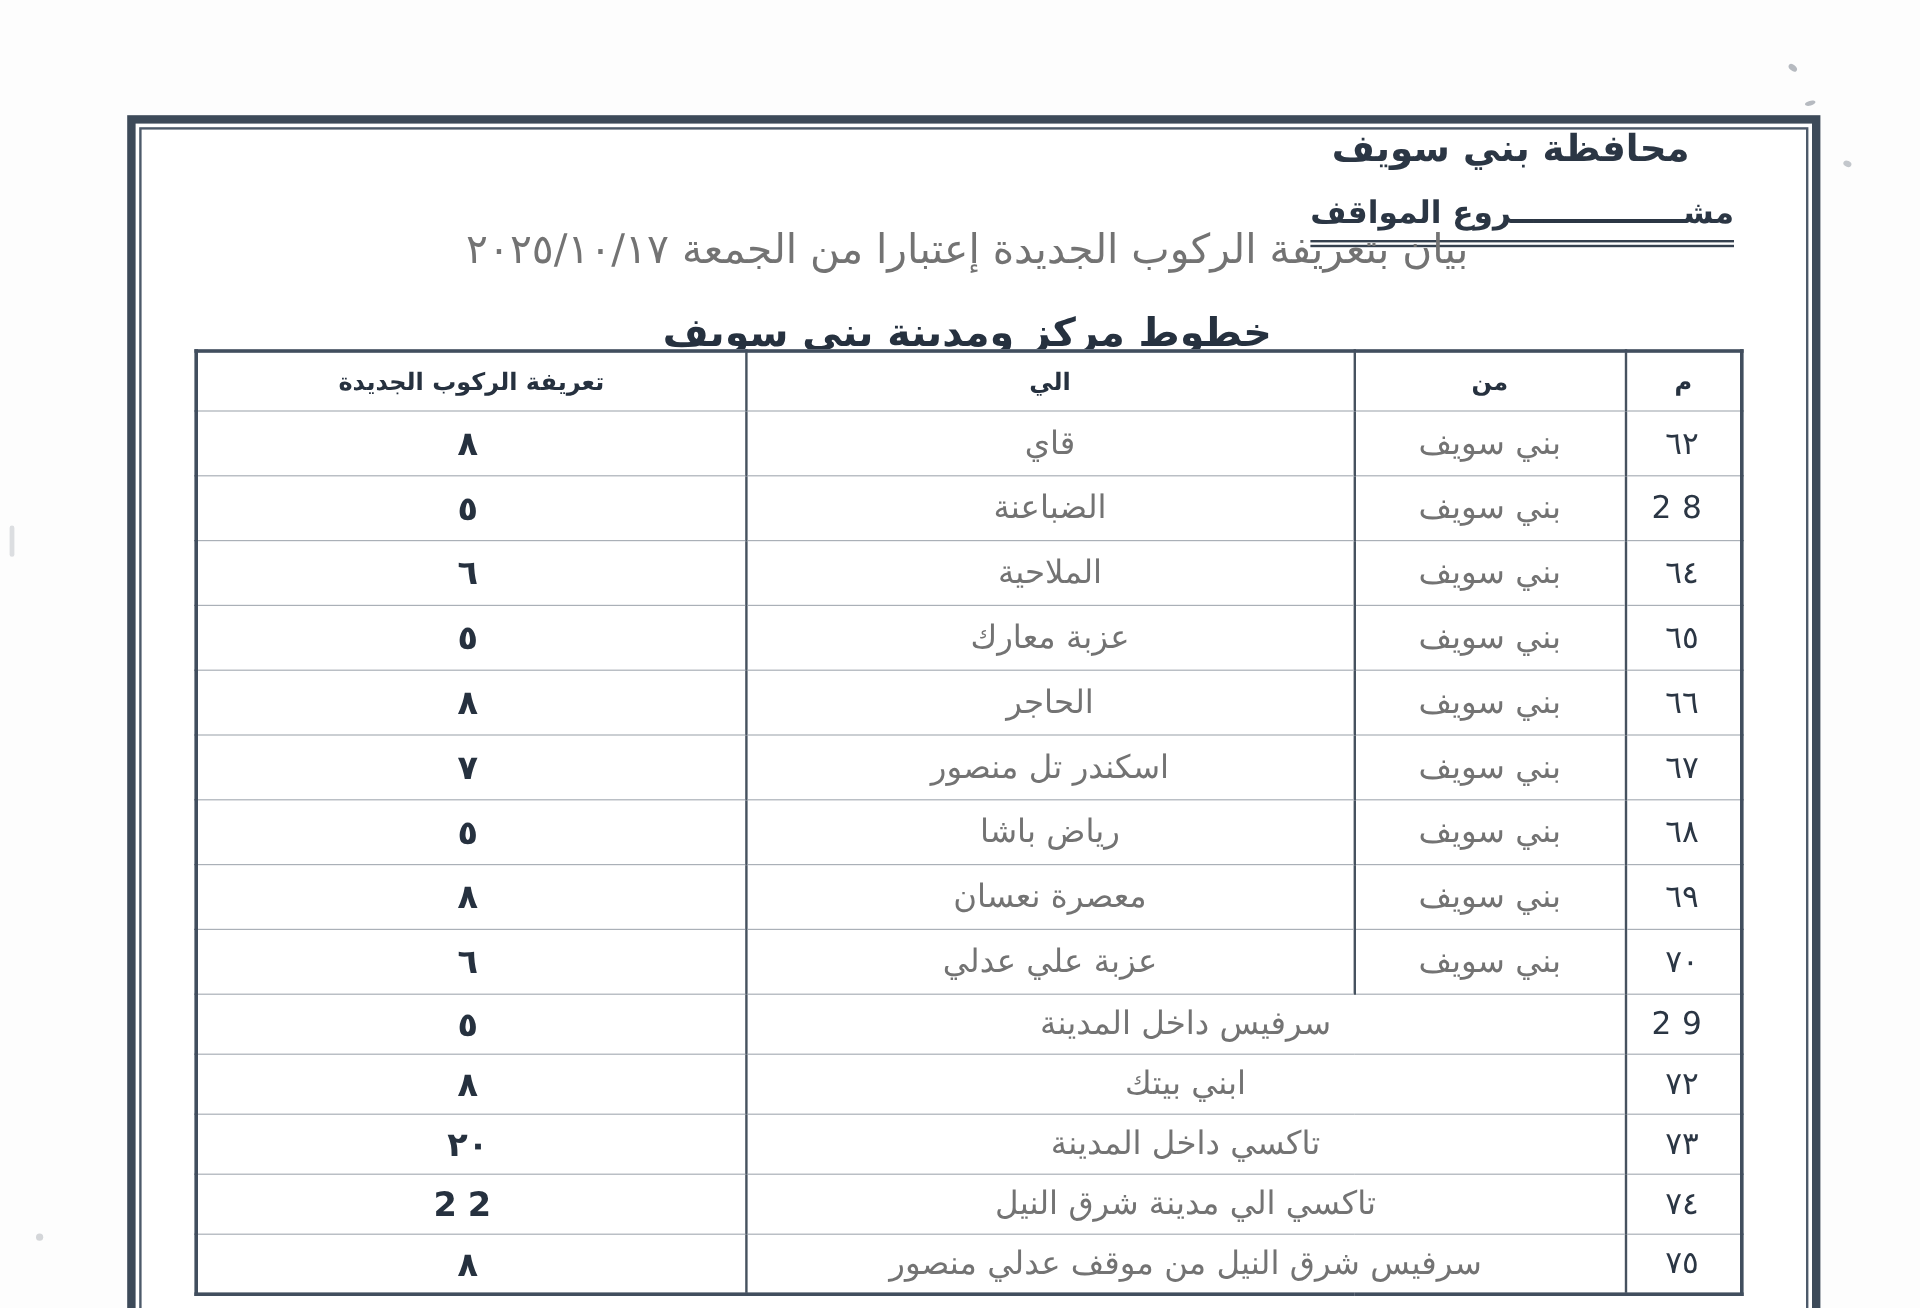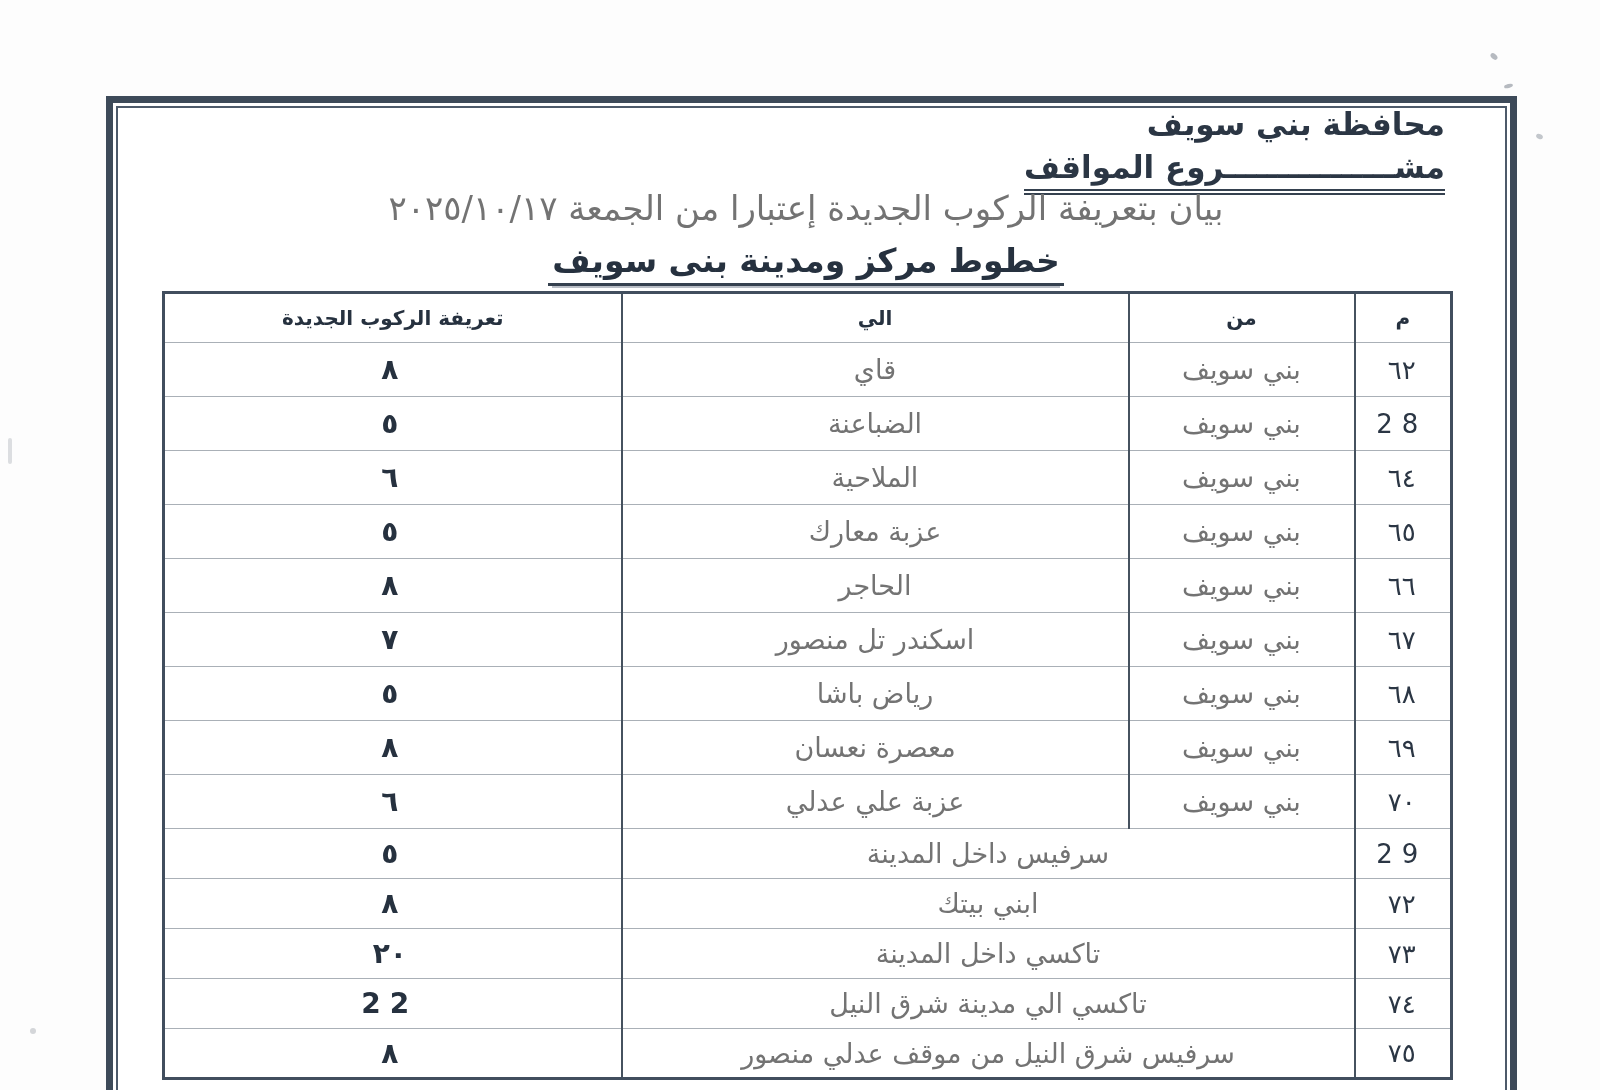--- a/index.html
+++ b/index.html
@@ -13,41 +13,42 @@
   
   .doc-frame{
     position:absolute;left:106px;top:96px;width:1411px;height:1060px;
     border:7px solid #3d4a59;box-sizing:border-box;background:#fff;
   }
   .doc-frame::before{
     content:"";position:absolute;inset:3px;border:2px solid #4d5a6a;
   }
   
   .org-block{
-    position:absolute;top:104px;right:155px;text-align:right;z-index:3;
+    position:absolute;top:104px;right:155px;text-align:left;z-index:3;
   }
   .org-line1{
     font-weight:bold;font-size:31px;line-height:40px;color:#2b3644;
     padding-left:18px;
   }
   .org-line2{
-    display:inline-block;font-weight:bold;font-size:31px;line-height:40px;color:#2b3644;
-    border-bottom:6px double #35414f;padding-bottom:2px;margin-top:3px;
+    display:inline-block;font-weight:bold;font-size:26px;line-height:40px;color:#2b3644;
+    border-bottom:6px double #35414f;padding-bottom:2px;margin-top:14px;
   }
   .doc-title{
     position:absolute;top:188px;left:162px;width:1288px;text-align:center;z-index:3;
     font-weight:normal;font-size:34px;color:#737373;letter-spacing:.5px;
   }
   .doc-subtitle{
     position:absolute;top:241px;left:162px;width:1288px;text-align:center;z-index:3;
   }
   .doc-subtitle span{
     display:inline-block;font-weight:bold;font-size:33px;color:#26313f;
     border-bottom:3px solid #35414f;padding:0 4px 3px 4px;
     box-shadow:0 6px 0 -4px #b9bec6;
+    margin-top:16px;
   }
   
   table.tariff{
     position:absolute;left:162px;top:291px;width:1288px;z-index:3;
     border-collapse:collapse;table-layout:fixed;direction:rtl;
     background:#fff;
     border:3px solid #414e5e;
   }
   col.col-no{width:97px;}
   col.col-from{width:226px;}

